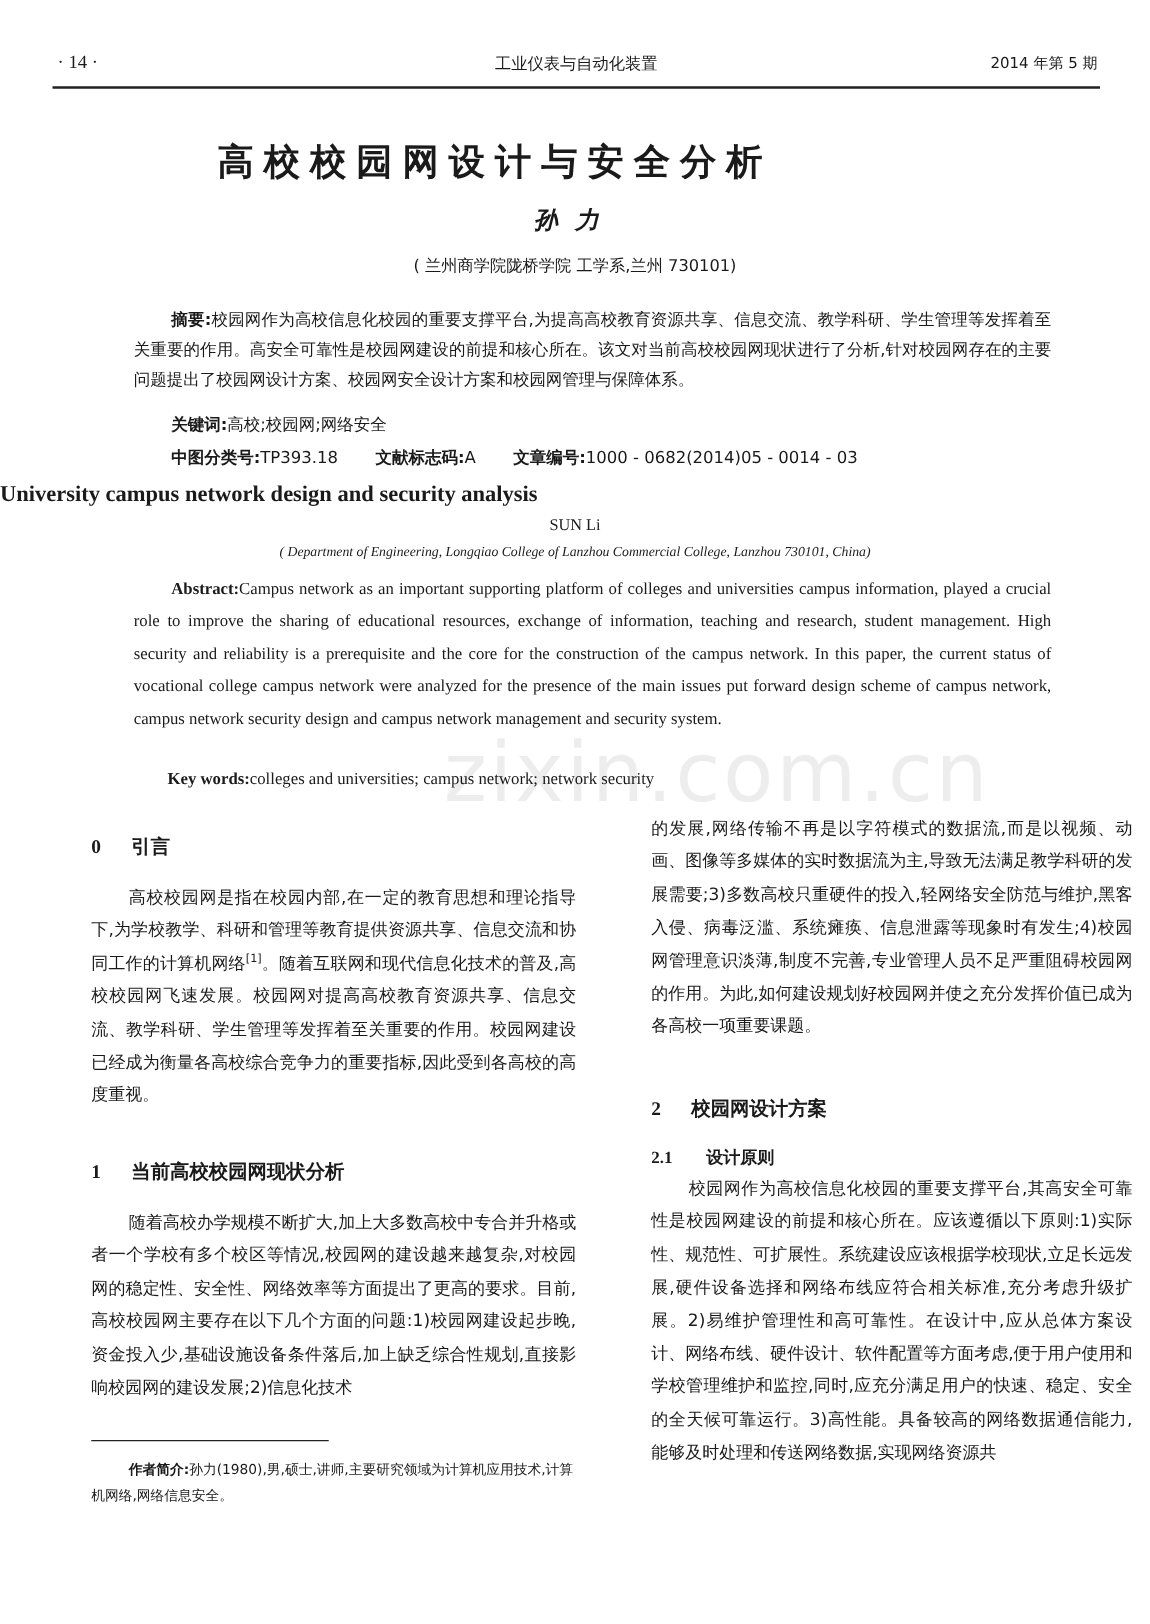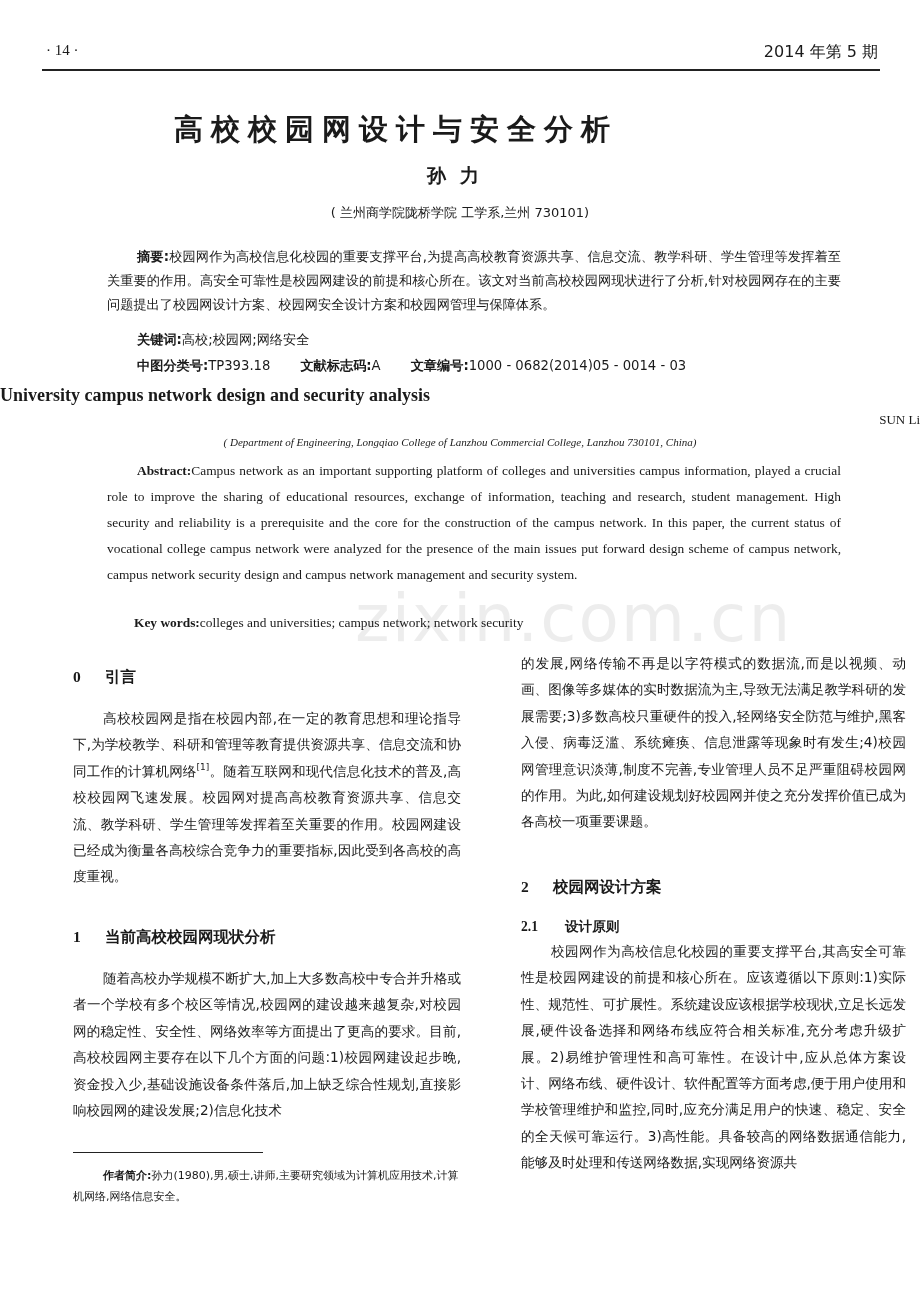--- a/index.html
+++ b/index.html
@@ -2,38 +2,38 @@
 <html><head>
 <meta charset="utf-8">
 <style>
   * { margin: 0; padding: 0; box-sizing: border-box; }
   html, body { width: 920px; height: 1299px; background: #ffffff; overflow: hidden; }
   body { position: relative; color: #1a1a1a; font-family: "DejaVu Serif", "Liberation Serif", serif; }
 
   .running-head { position: absolute; top: 42px; left: 42px; width: 838px; height: 24px; font-size: 13px; }
   .running-head .pg { position: absolute; left: 4px; top: 0; font-family: "Liberation Serif", serif; font-size: 15px; }
   .running-head .journal { position: absolute; left: 0; right: 0; text-align: center; top: 0; font-family: "DejaVu Sans", sans-serif; font-size: 13px; }
-  .running-head .issue { position: absolute; right: 2px; top: 0; font-family: "DejaVu Sans", sans-serif; font-size: 16px; }
+  .running-head .issue { position: absolute; right: 2px; top: 0; font-family: "DejaVu Sans", sans-serif; font-size: 12px; }
   .head-rule { position: absolute; top: 69px; left: 42px; width: 838px; height: 1.5px; background: #222; }
 
   .title-cn { position: absolute; top: 110px; left: 0; width: 792px; text-align: center; font-family: "DejaVu Sans", sans-serif; font-weight: bold; font-size: 29px; letter-spacing: 8px; }
-  .author-cn { position: absolute; top: 163px; left: 0; width: 920px; text-align: center; font-family: "DejaVu Sans", sans-serif; font-weight: bold; font-size: 19px; letter-spacing: 14px; }
+  .author-cn { position: absolute; top: 163px; left: 0; width: 920px; text-align: center; font-family: "DejaVu Sans", sans-serif; font-weight: bold; font-size: 19px; letter-spacing: 14px; font-style: italic; }
   .affil-cn { position: absolute; top: 204px; left: 0; width: 920px; text-align: center; font-family: "DejaVu Sans", sans-serif; font-size: 13px; }
 
   .abs-cn { position: absolute; top: 245px; left: 107px; width: 734px; font-family: "DejaVu Sans", sans-serif; font-size: 13.2px; line-height: 24px; text-align: justify; }
   .abs-cn .lbl { font-weight: bold; }
   .indent { text-indent: 30px; }
   .meta-line { position: absolute; left: 137px; font-family: "DejaVu Sans", sans-serif; font-size: 13.2px; }
   .meta-line .lbl { font-weight: bold; }
   .kw-cn { top: 331px; }
   .clc { top: 357px; }
   .clc span.gap { display: inline-block; width: 30px; }
 
   .title-en { position: absolute; top: 385px; left: 0; width: 920px; text-align: left; font-family: "Liberation Serif", serif; font-weight: bold; font-size: 18px; }
-  .author-en { position: absolute; top: 412px; left: 0; width: 920px; text-align: right; font-family: "Liberation Serif", serif; font-size: 13px; }
+  .author-en { position: absolute; top: 412px; left: 0; width: 920px; text-align: center; font-family: "Liberation Serif", serif; font-size: 13px; }
   .affil-en { position: absolute; top: 436px; left: 0; width: 920px; text-align: center; font-family: "Liberation Serif", serif; font-style: italic; font-size: 11px; }
 
   .abs-en { position: absolute; top: 458px; left: 107px; width: 734px; font-family: "Liberation Serif", serif; font-size: 13.4px; line-height: 26px; text-align: justify; }
   .abs-en .lbl { font-weight: bold; }
   .kw-en { position: absolute; top: 615px; left: 134px; font-family: "Liberation Serif", serif; font-size: 13.4px; }
   .kw-en .lbl { font-weight: bold; }
 
   .watermark { position: absolute; top: 580px; left: 355px; font-family: "DejaVu Sans", sans-serif; font-size: 66px; color: rgba(0,0,0,0.07); letter-spacing: 2px; pointer-events: none; }
 
   .col { position: absolute; font-family: "DejaVu Sans", sans-serif; font-size: 13.6px; line-height: 26.4px; text-align: justify; }
@@ -47,20 +47,21 @@
 
   .foot-rule { position: absolute; top: 1152px; left: 73px; width: 190px; height: 1px; background: #222; }
   .footnotes { position: absolute; top: 1165px; left: 73px; width: 392px; font-family: "DejaVu Sans", sans-serif; font-size: 11px; line-height: 21px; }
   .footnotes .lbl { font-weight: bold; }
 </style>
 </head>
 <body>
 
 <div class="running-head">
   <span class="pg">· 14 ·</span>
+  <span class="journal">工业仪表与自动化装置</span>
   <span class="issue">2014 年第 5 期</span>
 </div>
 <div class="head-rule"></div>
 
 <h1 class="title-cn">高校校园网设计与安全分析</h1>
 <div class="author-cn">孙力</div>
 <div class="affil-cn">( 兰州商学院陇桥学院  工学系,兰州 730101)</div>
 
 <div class="abs-cn indent">
   <span class="lbl">摘要:</span><span>校园网作为高校信息化校园的重要支撑平台,为提高高校教育资源共享、信息交流、教学科研、学生管理等发挥着至关重要的作用。高安全可靠性是校园网建设的前提和核心所在。该文对当前高校校园网现状进行了分析,针对校园网存在的主要问题提出了校园网设计方案、校园网安全设计方案和校园网管理与保障体系。</span>

